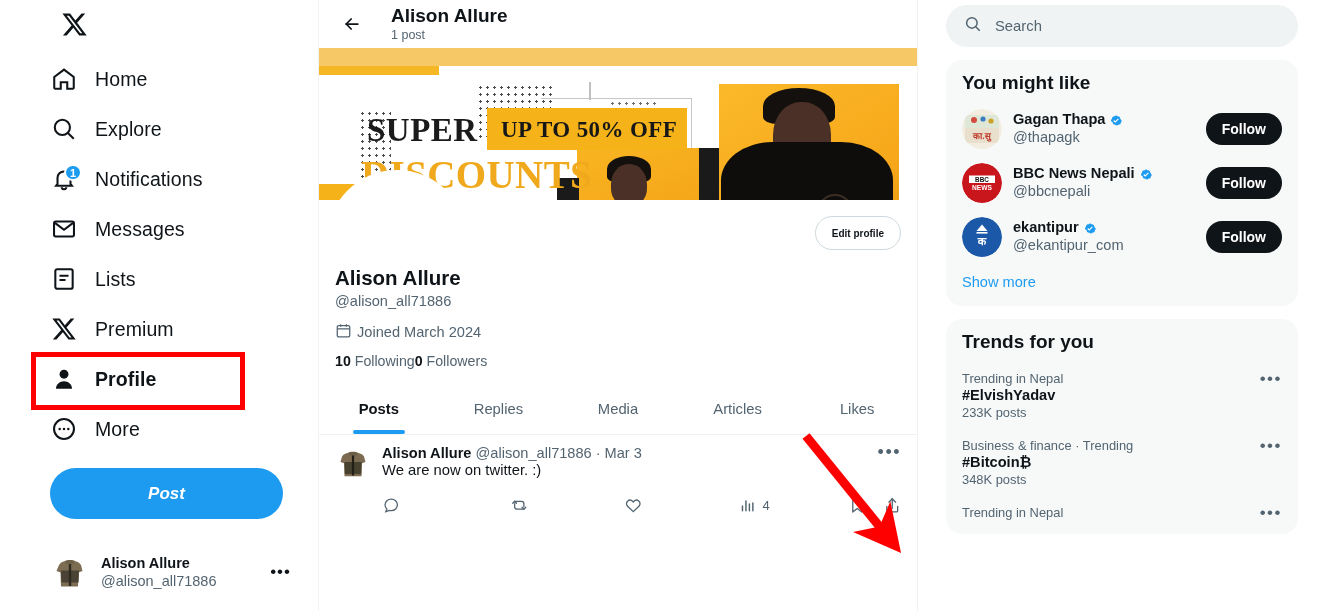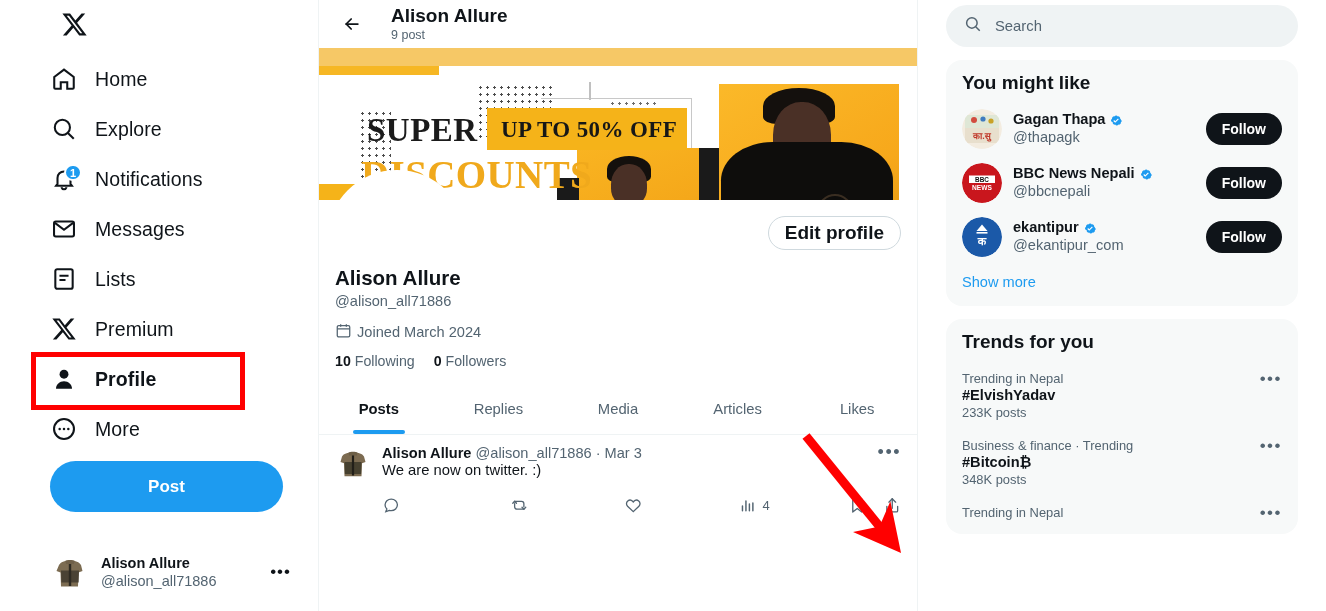--- a/index.html
+++ b/index.html
@@ -42,27 +42,28 @@
     position: absolute; top: -1px; left: 14px;
     min-width: 17px; height: 17px;
     background: #1d9bf0; color: #fff;
     border-radius: 9px;
     font-size: 11px; font-weight: bold;
     display: flex; align-items: center; justify-content: center;
     padding: 0 4px;
     border: 2px solid #fff;
   }
   .postbtn {
-    margin-top: 7px;
+    margin-top: 14px;
     width: 233px; height: 51px;
     background: #1d9bf0; color: #fff;
     border: none; border-radius: 26px;
     font-size: 17px; font-weight: bold;
     font-family: "Liberation Sans", sans-serif;
     cursor: pointer;
+    font-style: italic;
   }
   .accountbox {
     position: absolute; left: 50px; bottom: 10px;
     width: 245px; height: 58px;
     display: flex; align-items: center; gap: 11px;
     border-radius: 29px; cursor: pointer;
   }
   .acct-avatar {
     width: 40px; height: 40px; border-radius: 50%;
     overflow: hidden; flex: 0 0 40px; background: #fff;
@@ -166,29 +167,29 @@
     overflow: visible;
   }
   .jacket { position: relative; width: 112px; height: 112px; }
 
   .profile-body { position: relative; padding: 0 16px; }
   .editrow { height: 56px; display:flex; justify-content:flex-end; align-items:center; padding-top:10px;}
   .editbtn {
     height: 34px; padding: 0 16px;
     border: 1px solid #cfd9de; border-radius: 18px;
     background: #fff; color: #0f1419;
-    font-size: 19px; font-weight: bold;
+    font-size: 10px; font-weight: bold;
     font-family: "Liberation Sans", sans-serif;
     cursor: pointer;
   }
   .pname { font-size: 20.5px; font-weight: bold; line-height:1.2; margin-top: 10px;}
   .phandle { font-size: 14.6px; color: #536471; margin-top: 2px; }
   .pjoined { display:flex; align-items:center; gap:5px; font-size:14.6px; color:#536471; margin-top: 13px; }
   .pjoined svg { width: 17px; height: 17px; }
-  .pstats { display:flex; gap: 19px; font-size: 14.2px; color:#536471; margin-top: 11px; }
+  .pstats { display:flex; font-size: 14.2px; color:#536471; margin-top: 11px; }
   .pstats b { color: #0f1419; font-weight: bold; }
 
   .tabs { display:flex; margin-top: 15px; border-bottom: 1px solid #eff3f4; }
   .tab {
     flex: 1; height: 50px;
     display:flex; align-items:center; justify-content:center;
     font-size: 14.8px; color:#536471; cursor:pointer; position:relative;
   }
   .tab.active { color: #0f1419; font-weight: bold; }
   .tab.active::after {
@@ -377,21 +378,21 @@
 
     <div class="topbar">
       <div class="backbtn">
         <svg viewBox="0 0 24 24" fill="none" stroke="#0f1419" stroke-width="2.1" stroke-linecap="round" stroke-linejoin="round">
             <path d="M19 12H5"></path>
             <path d="m11 18-6-6 6-6"></path>
           </svg>
       </div>
       <div class="topbar-title">
         <div class="topbar-name">Alison Allure</div>
-        <div class="topbar-sub">9 post</div>
+        <div class="topbar-sub">1 post</div>
       </div>
     </div>
 
     <div class="banner">
       <div class="banner-inner">
         <div class="b-topstrip"></div>
         <div class="b-dots1"></div>
         <div class="b-dots2"></div>
         <div class="b-dots3"></div>
         <div class="b-thinline"></div>

